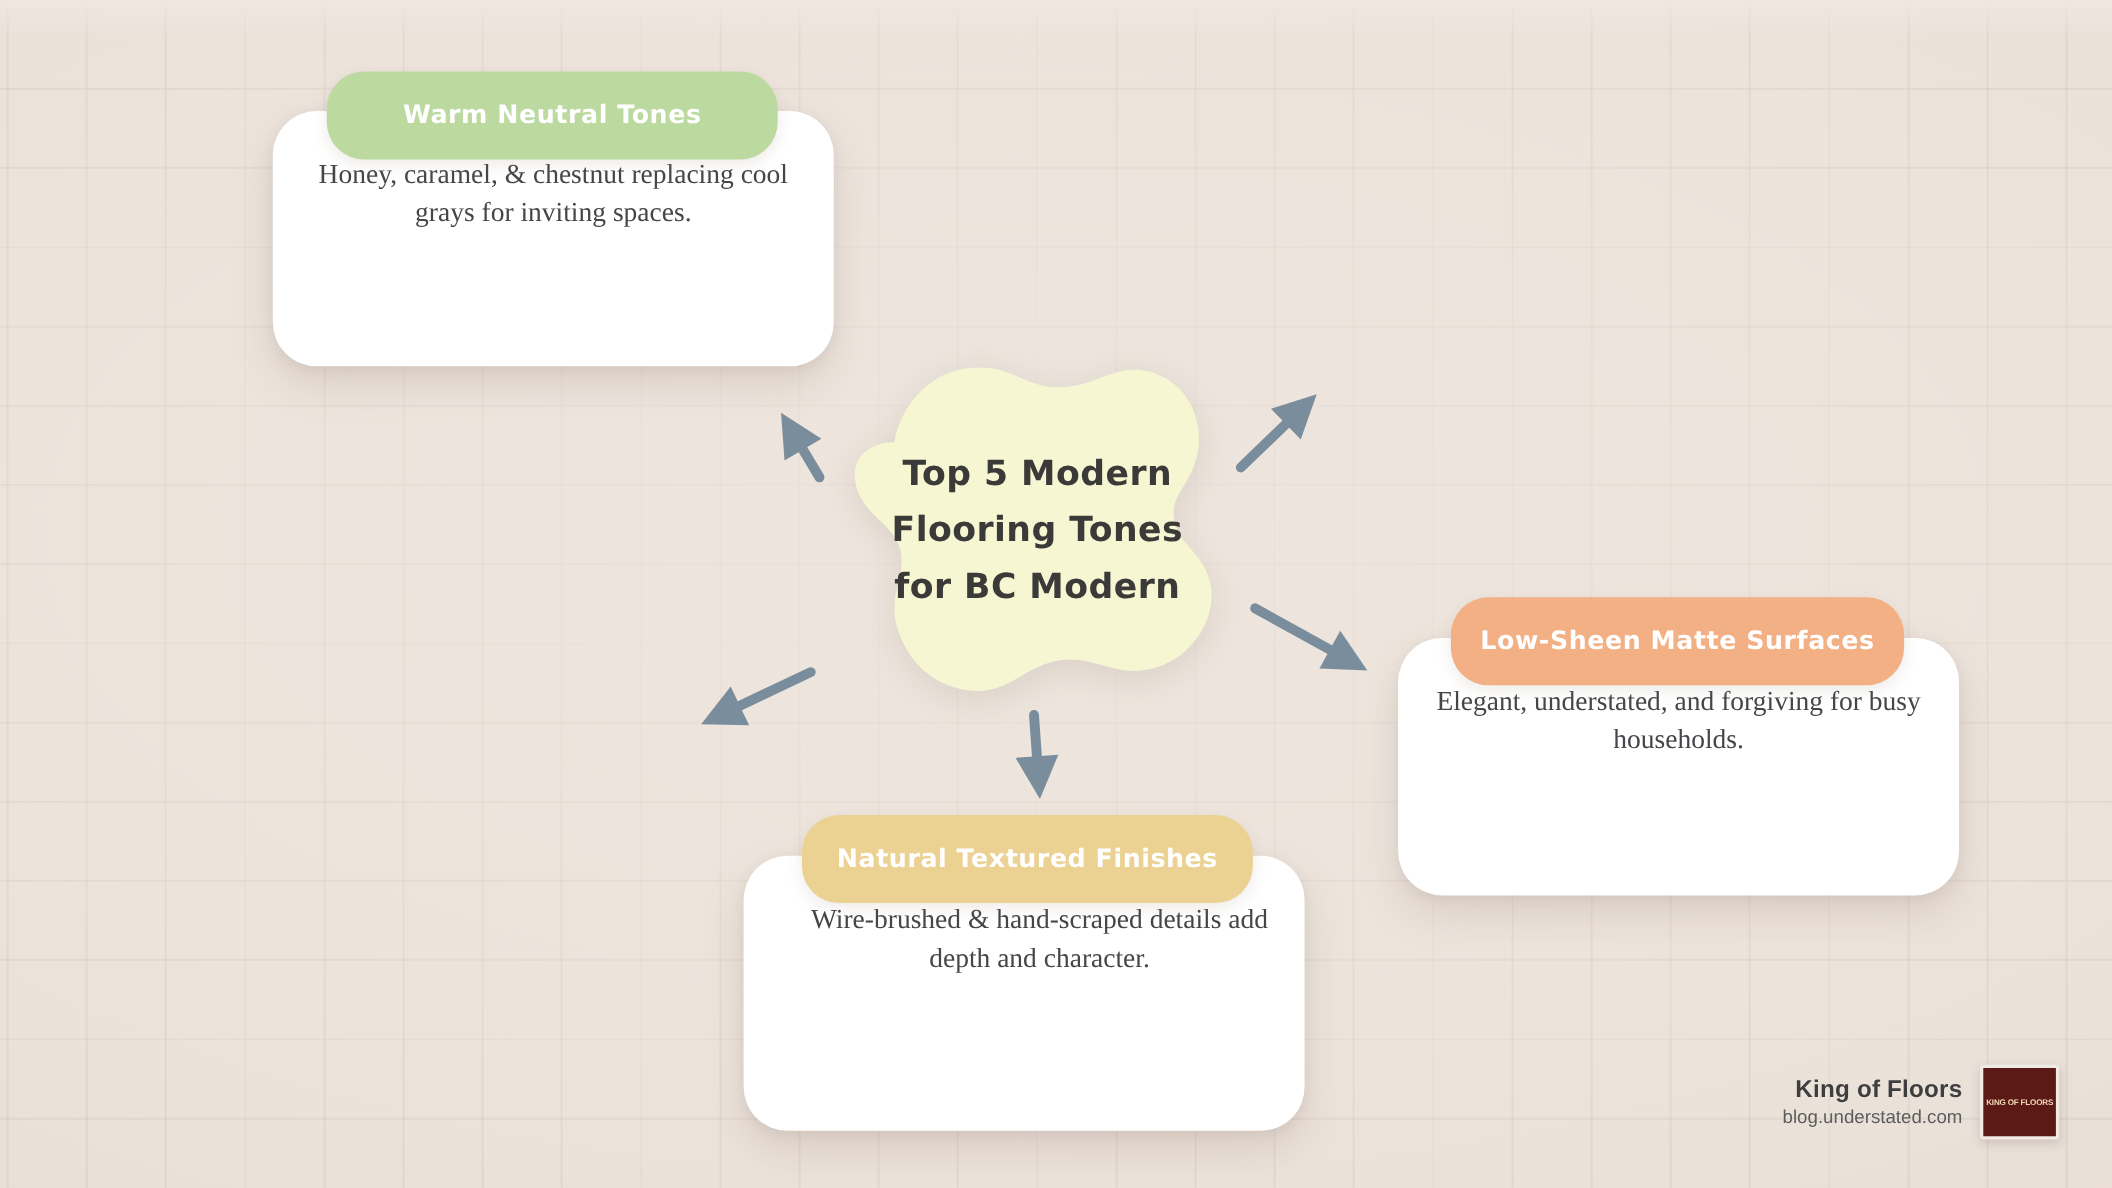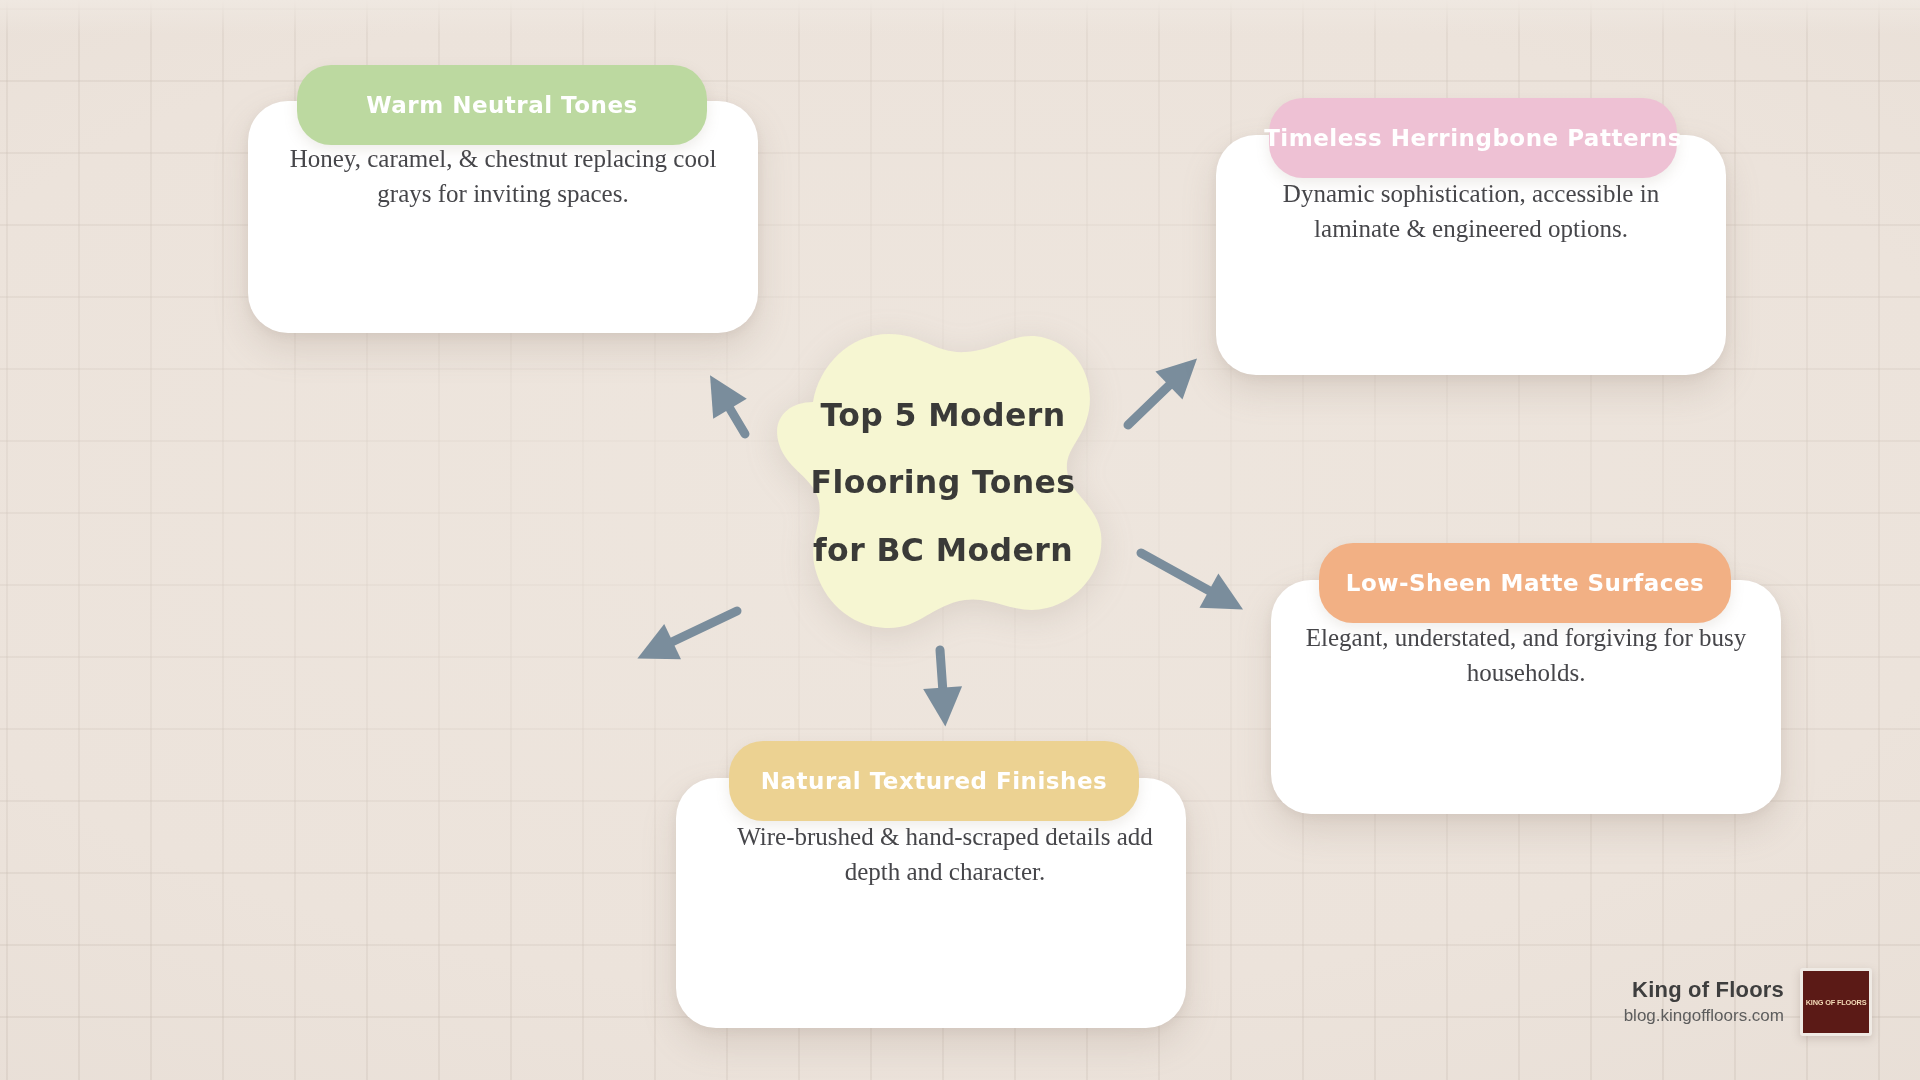--- a/index.html
+++ b/index.html
@@ -38,21 +38,20 @@
   
   .blob-wrap{position:absolute;left:753px;top:328px;width:370px;height:310px;}
   .blob-svg{position:absolute;inset:0;width:100%;height:100%;filter:drop-shadow(0 7px 16px rgba(140,125,110,0.20));}
   .blob-text{
     position:absolute;inset:0;display:flex;flex-direction:column;
     align-items:center;justify-content:center;
     color:#3a3a38;font-weight:700;font-size:31.5px;line-height:1.62;
     letter-spacing:0.4px;text-align:center;
     font-family:"DejaVu Sans", sans-serif;
     transform:translateX(5px);
-    gap:16px;
   }
   .blob-text span{display:block;white-space:nowrap;}
 
   
   .card{position:absolute;}
   .card-body{
     position:absolute;left:0;top:0;width:100%;height:100%;
     background:#ffffff;border-radius:40px;
     box-shadow:0 16px 34px rgba(150,134,120,0.22), 0 3px 10px rgba(150,134,120,0.12);
   }
@@ -138,27 +137,20 @@
   </div>
 
   <div class="card" style="left:248px;top:101px;width:510px;height:232px;">
     <div class="card-body"></div>
     <div class="card-head" style="left:49px;top:-36px;width:410px;background:#bcd9a0;">
       <span>Warm Neutral Tones</span>
     </div>
     <div class="card-desc" style="top:41px;">Honey, caramel, &amp; chestnut replacing cool grays for inviting spaces.</div>
   </div>
 
-  <div class="card" style="left:1216px;top:135px;width:510px;height:240px;">
-    <div class="card-body"></div>
-    <div class="card-head" style="left:53px;top:-37px;width:408px;background:#eec1d4;">
-      <span>Timeless Herringbone Patterns</span>
-    </div>
-    <div class="card-desc" style="top:42px;">Dynamic sophistication, accessible in laminate &amp; engineered options.</div>
-  </div>
 
   <div class="card" style="left:1271px;top:580px;width:510px;height:234px;">
     <div class="card-body"></div>
     <div class="card-head" style="left:48px;top:-37px;width:412px;background:#f2b084;">
       <span>Low-Sheen Matte Surfaces</span>
     </div>
     <div class="card-desc" style="top:41px;">Elegant, understated, and forgiving for busy households.</div>
   </div>
 
   <div class="card" style="left:676px;top:778px;width:510px;height:250px;">
@@ -166,19 +158,19 @@
     <div class="card-head" style="left:53px;top:-37px;width:410px;background:#ecd292;">
       <span>Natural Textured Finishes</span>
     </div>
     <div class="card-desc" style="top:42px;margin-left:14px;">Wire-brushed &amp; hand-scraped details add depth and character.</div>
   </div>
 
 
   <div class="brand">
     <div class="brand-text">
       <div class="brand-name">King of Floors</div>
-      <div class="brand-url">blog.kingoffloors.com</div>
+      <div class="brand-url">blog.understated.com</div>
     </div>
     <div class="brand-logo">
       <span>KING OF FLOORS</span>
     </div>
   </div>
 </div>
 
 </body></html>

